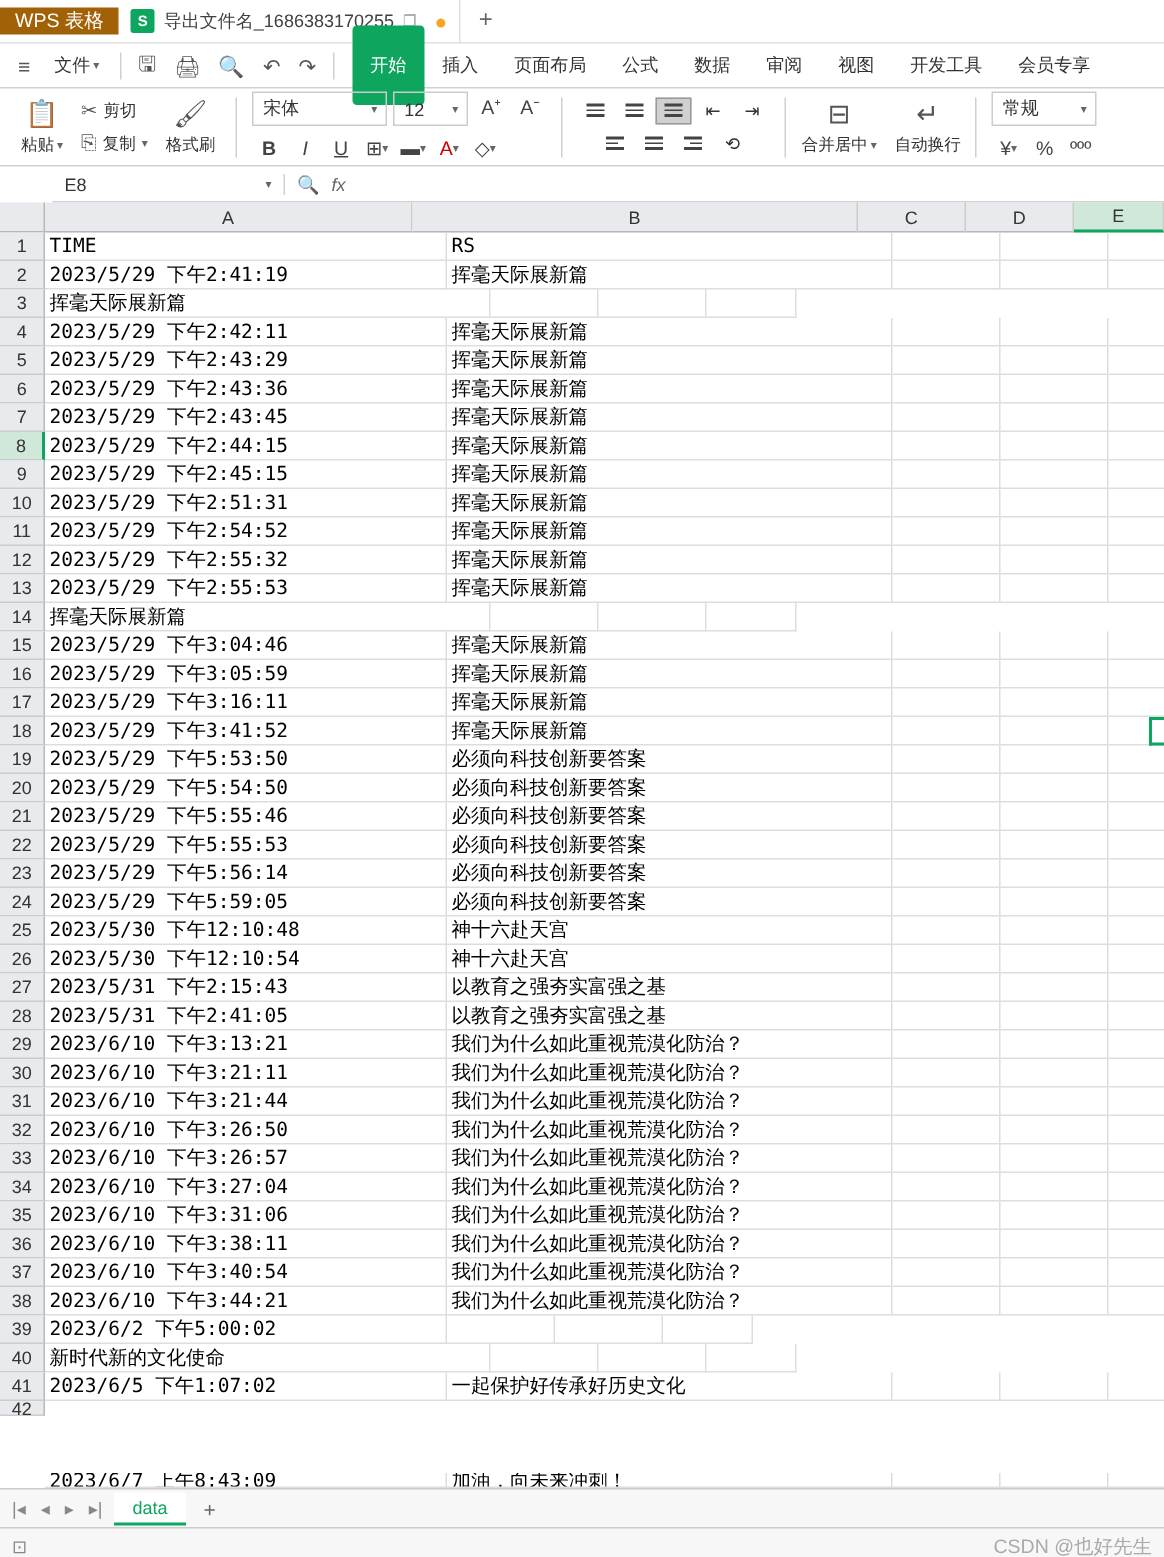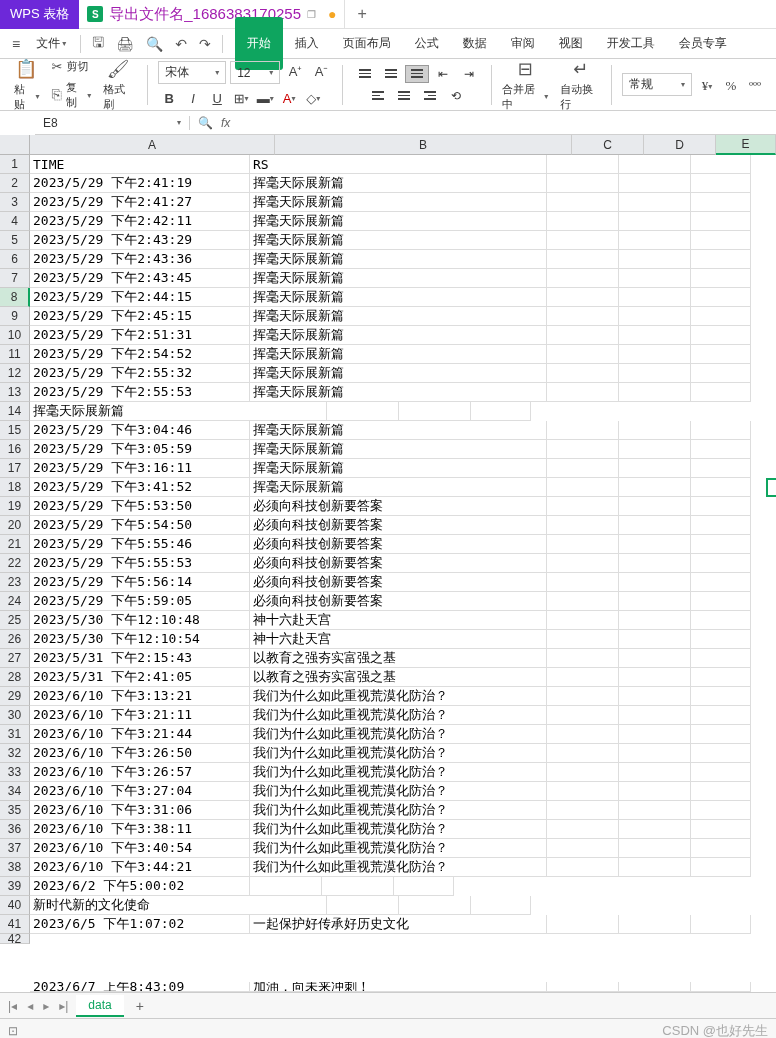--- a/index.html
+++ b/index.html
@@ -1,42 +1,42 @@
 <!DOCTYPE html>
 <html><head>
 <meta charset="utf-8">
 <style>
 * { margin: 0; padding: 0; box-sizing: border-box; }
 body { font-family: "Microsoft YaHei", Arial, sans-serif; font-size: 12px; color: #333; background: #fff; width: 776px; overflow: hidden; }
 .titlebar { background: #fff; height: 29px; display: flex; align-items: center; border-bottom: 1px solid #e0e0e0; }
-.app-badge { background: #6d28d9; color: #fff; padding: 4px 10px; height: 29px; display: flex; align-items: center; font-size: 13px; font-weight: 500; }
+.app-badge { background: #a16207; color: #fff; padding: 4px 10px; height: 18px; display: flex; align-items: center; font-size: 13px; font-weight: 500; }
 .tab { display: flex; align-items: center; padding: 0 8px; height: 29px; border-right: 1px solid #e0e0e0; gap: 6px; }
 .tab-icon { width: 16px; height: 16px; background: #0ea55f; border-radius: 2px; display: flex; align-items: center; justify-content: center; color: #fff; font-size: 10px; font-weight: bold; }
-.tab-title { font-size: 15px; color: #a21caf; }
+.tab-title { font-size: 12px; color: #404040; }
 .dot { color: #f5a623; margin-left: 6px; font-size: 14px; }
 .plus-tab { padding: 0 12px; color: #666; font-size: 16px; }
 .menubar { height: 30px; display: flex; align-items: center; border-bottom: 1px solid #d0d0d0; padding: 0 6px; gap: 2px; }
 .hamburger { padding: 4px 6px; font-size: 14px; color: #555; }
 .file-menu { padding: 4px 8px; font-size: 12px; display: flex; align-items: center; gap: 2px; }
 .chev { font-size: 8px; color: #666; }
 .menu-sep { width: 1px; height: 18px; background: #d0d0d0; margin: 0 4px; }
 .qat-icon { padding: 4px 5px; font-size: 14px; color: #555; }
 .menu-tabs { display: flex; gap: 0; margin-left: 6px; }
 .menu-tab { padding: 18px 12px; font-size: 12px; color: #333; border-radius: 3px; }
 .menu-tab.active { background: #0ea55f; color: #fff; }
 .ribbon { height: 52px; display: flex; align-items: center; border-bottom: 1px solid #d0d0d0; padding: 0 6px; gap: 4px; }
 .ribbon-group { display: flex; align-items: center; gap: 4px; padding: 0 4px; }
 .ribbon-big { display: flex; flex-direction: column; align-items: center; gap: 2px; padding: 2px 4px; }
 .ribbon-big-icon { font-size: 18px; color: #555; }
 .ribbon-big-label { font-size: 11px; color: #333; display: flex; align-items: center; gap: 2px; }
 .ribbon-small { display: flex; flex-direction: column; gap: 4px; }
 .ribbon-btn { display: flex; align-items: center; gap: 4px; font-size: 11px; color: #333; padding: 1px 4px; }
 .ribbon-btn .ic { font-size: 13px; color: #555; }
 .sep { width: 1px; height: 40px; background: #d0d0d0; margin: 0 2px; }
-.font-select { border: 1px solid #ccc; padding: 2px 6px; font-size: 12px; width: 68px; display: flex; justify-content: space-between; align-items: center; }
+.font-select { border: 1px solid #ccc; padding: 2px 6px; font-size: 12px; width: 90px; display: flex; justify-content: space-between; align-items: center; }
 .size-select { border: 1px solid #ccc; padding: 2px 6px; font-size: 12px; width: 50px; display: flex; justify-content: space-between; align-items: center; }
 .format-row { display: flex; gap: 2px; }
 .fmt-btn { width: 22px; height: 20px; display: flex; align-items: center; justify-content: center; font-size: 13px; color: #444; }
 .fmt-btn.b { font-weight: bold; }
 .fmt-btn.i { font-style: italic; }
 .fmt-btn.u { text-decoration: underline; }
 .align-btn { width: 24px; height: 18px; display: flex; align-items: center; justify-content: center; }
 .align-btn.active { background: #d0d0d0; border: 1px solid #999; }
 .align-lines { display: flex; flex-direction: column; gap: 2px; }
 .align-lines span { display: block; width: 12px; height: 1.5px; background: #444; }
@@ -47,21 +47,21 @@
 .namebox .chev { margin-left: auto; }
 .fx-area { display: flex; align-items: center; gap: 8px; padding: 0 8px; flex: 1; }
 .fx-label { font-style: italic; color: #666; font-size: 12px; }
 .corner { width: 30px; height: 20px; background: #e8eaed; border-right: 1px solid #b8b8b8; border-bottom: 1px solid #b8b8b8; }
 .col-h { height: 20px; background: #e8eaed; border-right: 1px solid #ccc; border-bottom: 1px solid #b8b8b8; display: flex; align-items: center; justify-content: center; font-size: 12px; color: #333; }
 .col-h.sel { background: #cfe8d9; border-bottom: 2px solid #0ea55f; }
 .row-h { width: 30px; height: 19px; background: #e8eaed; border-right: 1px solid #b8b8b8; border-bottom: 1px solid #ccc; display: flex; align-items: center; justify-content: center; font-size: 12px; color: #333; }
 .row-h.sel { background: #cfe8d9; border-right: 2px solid #0ea55f; }
 .cell-row { display: flex; height: 19px; }
 .cell { border-right: 1px solid #ddd; border-bottom: 1px solid #ddd; padding: 0 3px; font-size: 13px; font-family: "SimSun", monospace; color: #000; display: flex; align-items: center; overflow: hidden; white-space: nowrap; }
-.col-A { width: 220px; }
+.col-A { width: 268px; }
 .col-B { width: 297px; }
 .col-C { width: 72px; }
 .col-D { width: 72px; }
 .col-E { width: 60px; }
 .sheet-tabs { height: 26px; border-top: 1px solid #ccc; display: flex; align-items: center; padding: 0 6px; gap: 6px; background: #f7f7f7; }
 .tab-nav { color: #888; font-size: 12px; padding: 0 2px; }
 .sheet-tab { padding: 3px 12px; font-size: 12px; color: #0ea55f; border-bottom: 2px solid #0ea55f; background: #fff; font-weight: 500; }
 .plus-sheet { color: #666; font-size: 14px; padding: 0 6px; }
 .statusbar { height: 24px; border-top: 1px solid #ccc; display: flex; align-items: center; justify-content: space-between; padding: 0 8px; background: #f7f7f7; }
 .watermark { color: #aaa; font-size: 13px; }
@@ -214,21 +214,21 @@
     <span class="ribbon-big-label">
         <span>合并居中</span>
         <span class="chev">▾</span>
       </span>
   </div>
   <div class="ribbon-big">
     <span class="ribbon-big-icon">↵</span>
     <span class="ribbon-big-label">自动换行</span>
   </div>
   <span class="sep"></span>
-  <div class="ribbon-group" style="flex-direction:row;gap:4px;align-items:flex-end;font-family:Liberation Serif, serif;">
+  <div class="ribbon-group" style="flex-direction:column;gap:4px;align-items:flex-start;">
     <div class="font-select" style="width:70px;">
         <span>常规</span>
         <span class="chev">▾</span>
       </div>
     <div style="display:flex;gap:2px;">
       <span class="fmt-btn">¥<span class="chev">▾</span></span>
       <span class="fmt-btn">%</span>
       <span class="fmt-btn">ººº</span>
     </div>
   </div>
@@ -311,21 +311,20 @@
         <div class="cell col-E"></div>
       </div>
       <div class="cell-row">
         <div class="cell col-A">2023/5/29 下午2:41:19</div>
         <div class="cell col-B">挥毫天际展新篇</div>
         <div class="cell col-C"></div>
         <div class="cell col-D"></div>
         <div class="cell col-E"></div>
       </div>
       <div class="cell-row">
-        <div class="cell col-A">2023/5/29 下午2:41:27</div>
         <div class="cell col-B">挥毫天际展新篇</div>
         <div class="cell col-C"></div>
         <div class="cell col-D"></div>
         <div class="cell col-E"></div>
       </div>
       <div class="cell-row">
         <div class="cell col-A">2023/5/29 下午2:42:11</div>
         <div class="cell col-B">挥毫天际展新篇</div>
         <div class="cell col-C"></div>
         <div class="cell col-D"></div>

